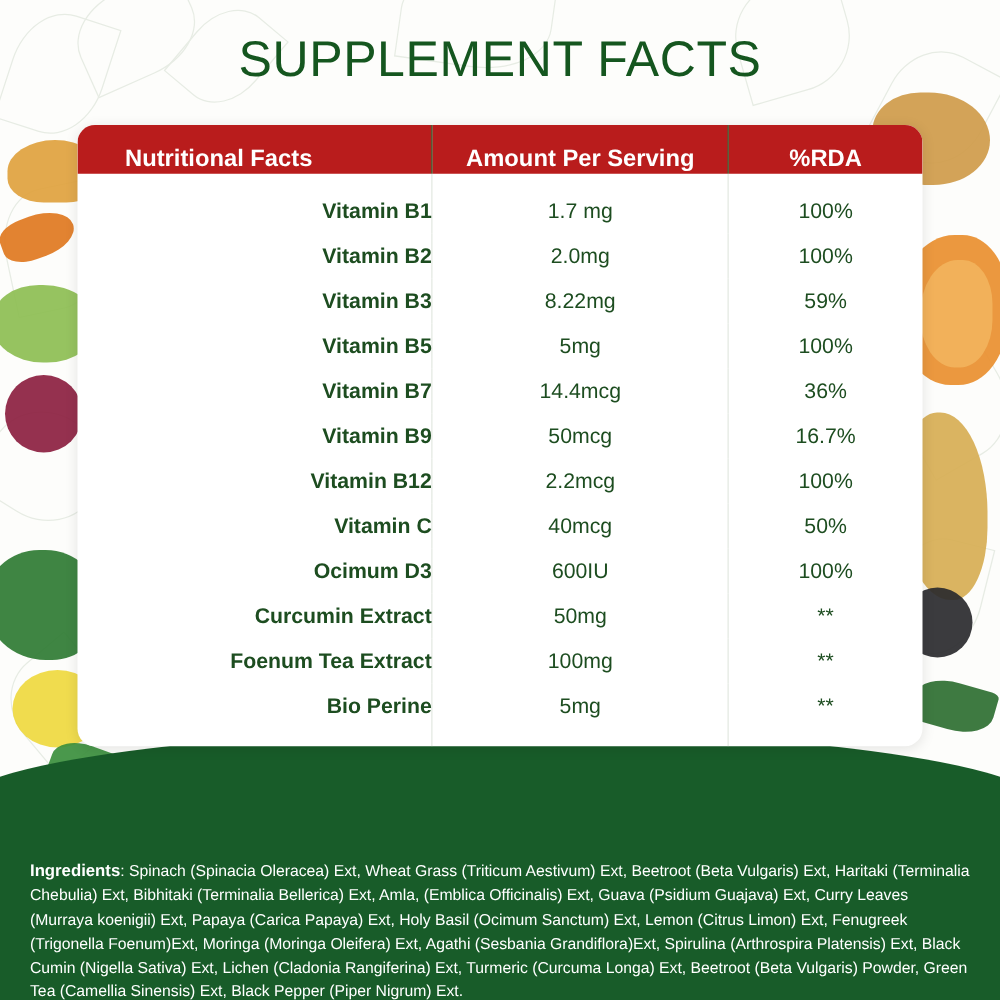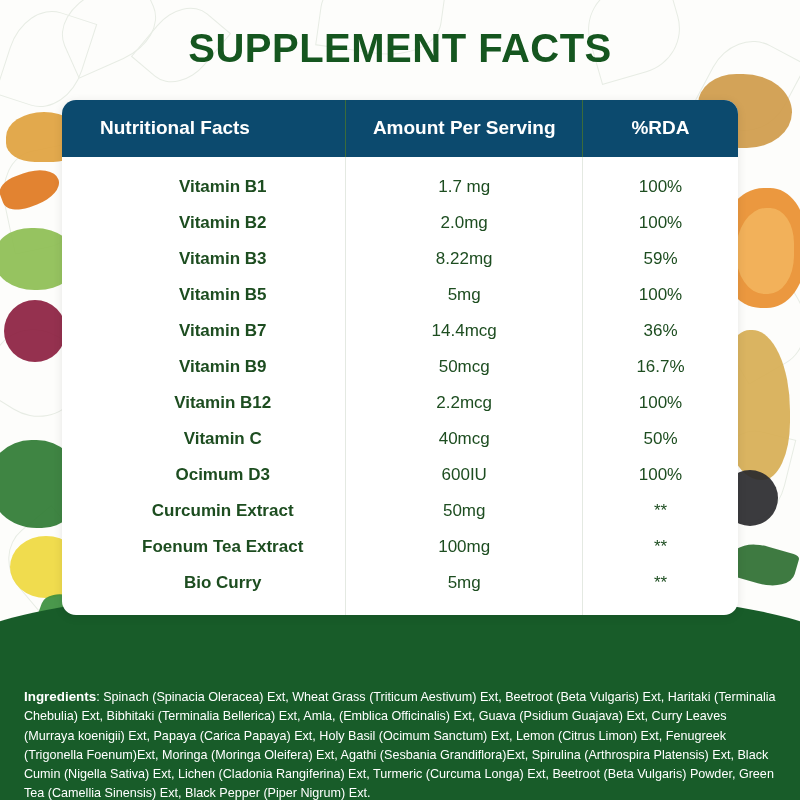--- a/index.html
+++ b/index.html
@@ -83,21 +83,21 @@
   .blob-soft { opacity: .92; }
 
   
   .title {
     position: absolute;
     top: 26px;
     left: 0;
     right: 0;
     text-align: center;
     font-size: 40px;
-    font-weight: bold;
+    font-weight: normal;
     letter-spacing: .5px;
     color: #15561f;
   }
 
   
   .card {
     position: absolute;
     left: 62px;
     top: 100px;
     width: 676px;
@@ -105,40 +105,40 @@
     border-radius: 14px;
     box-shadow: 0 2px 10px rgba(0,0,0,.10);
     overflow: hidden;
   }
   table {
     width: 100%;
     border-collapse: collapse;
     table-layout: fixed;
   }
   thead th {
-    background: #0c4a6e;
+    background: #b91c1c;
     color: #ffffff;
     font-size: 19px;
     font-weight: bold;
-    padding: 17px 0 18px 0;
+    padding: 17px 0 0 0;
     text-align: center;
   }
   thead th.col-name {
     text-align: left;
     padding-left: 38px;
   }
   tbody td {
     font-size: 17px;
     color: #1d4d20;
     padding: 8px 0;
     text-align: center;
     border-right: 1.5px solid #e4e9e2;
   }
   tbody td.col-name {
-    text-align: center;
+    text-align: right;
     padding-left: 38px;
     font-weight: 600;
   }
   tbody td.col-rda {
     border-right: none;
   }
   tbody tr:first-child td {
     padding-top: 20px;
   }
   tbody tr:last-child td {
@@ -272,21 +272,21 @@
           <td class="col-name">Curcumin Extract</td>
           <td class="col-amount">50mg</td>
           <td class="col-rda">**</td>
         </tr>
         <tr>
           <td class="col-name">Foenum Tea Extract</td>
           <td class="col-amount">100mg</td>
           <td class="col-rda">**</td>
         </tr>
         <tr>
-          <td class="col-name">Bio Curry</td>
+          <td class="col-name">Bio Perine</td>
           <td class="col-amount">5mg</td>
           <td class="col-rda">**</td>
         </tr>
       </tbody>
     </table>
   </div>
 
   <div class="ingredients">
     <b>Ingredients</b><span>: </span><span>Spinach (Spinacia Oleracea) Ext, Wheat Grass (Triticum Aestivum) Ext, Beetroot (Beta Vulgaris) Ext, Haritaki (Terminalia Chebulia) Ext, Bibhitaki (Terminalia Bellerica) Ext, Amla, (Emblica Officinalis) Ext, Guava (Psidium Guajava) Ext, Curry Leaves (Murraya koenigii) Ext, Papaya (Carica Papaya) Ext, Holy Basil (Ocimum Sanctum) Ext, Lemon (Citrus Limon) Ext, Fenugreek (Trigonella Foenum)Ext, Moringa (Moringa Oleifera) Ext, Agathi (Sesbania Grandiflora)Ext, Spirulina (Arthrospira Platensis) Ext, Black Cumin (Nigella Sativa) Ext, Lichen (Cladonia Rangiferina) Ext, Turmeric (Curcuma Longa) Ext, Beetroot (Beta Vulgaris) Powder, Green Tea (Camellia Sinensis) Ext, Black Pepper (Piper Nigrum) Ext.</span>
   </div>

